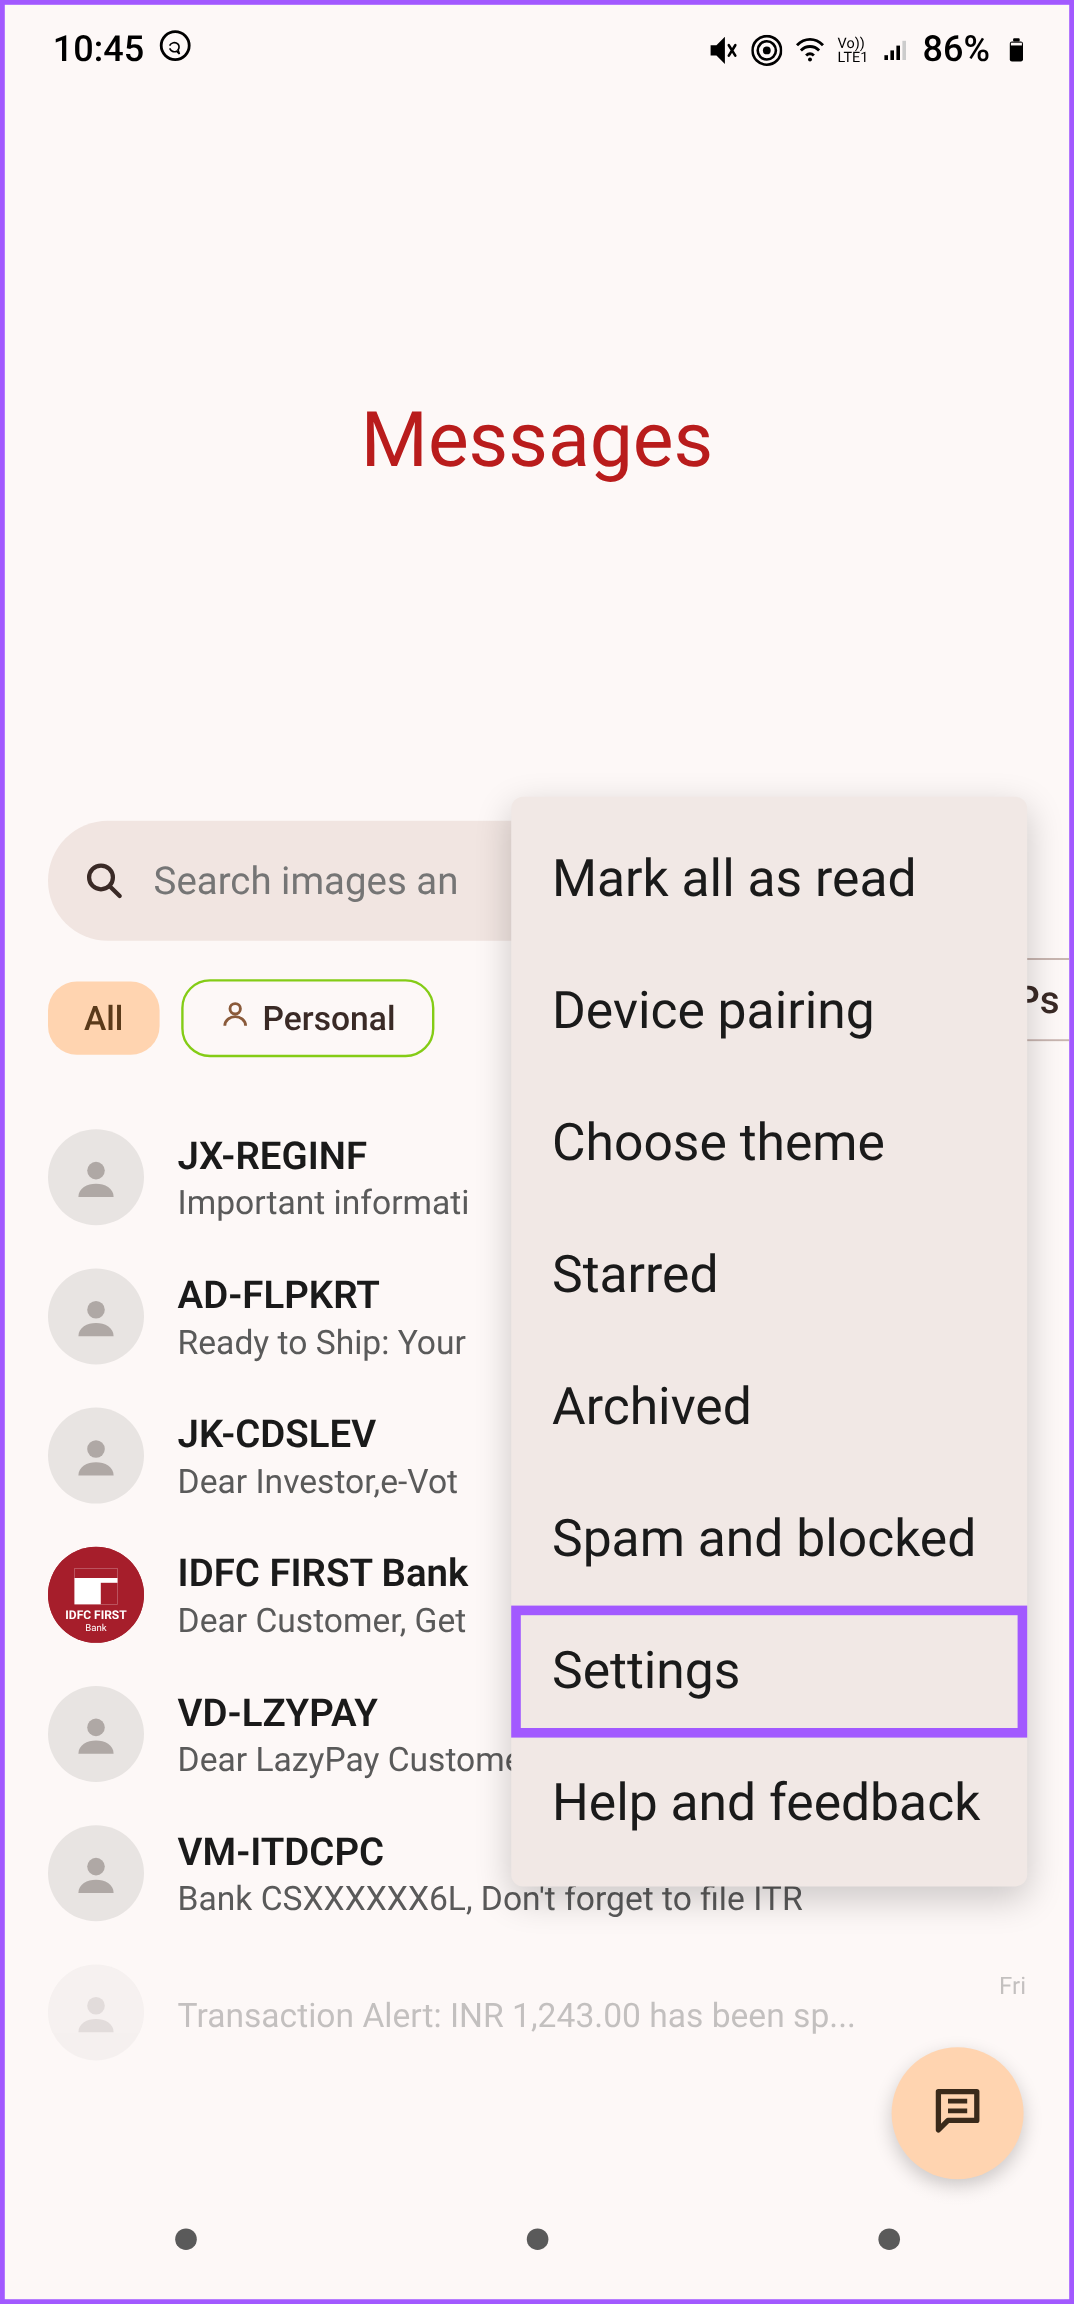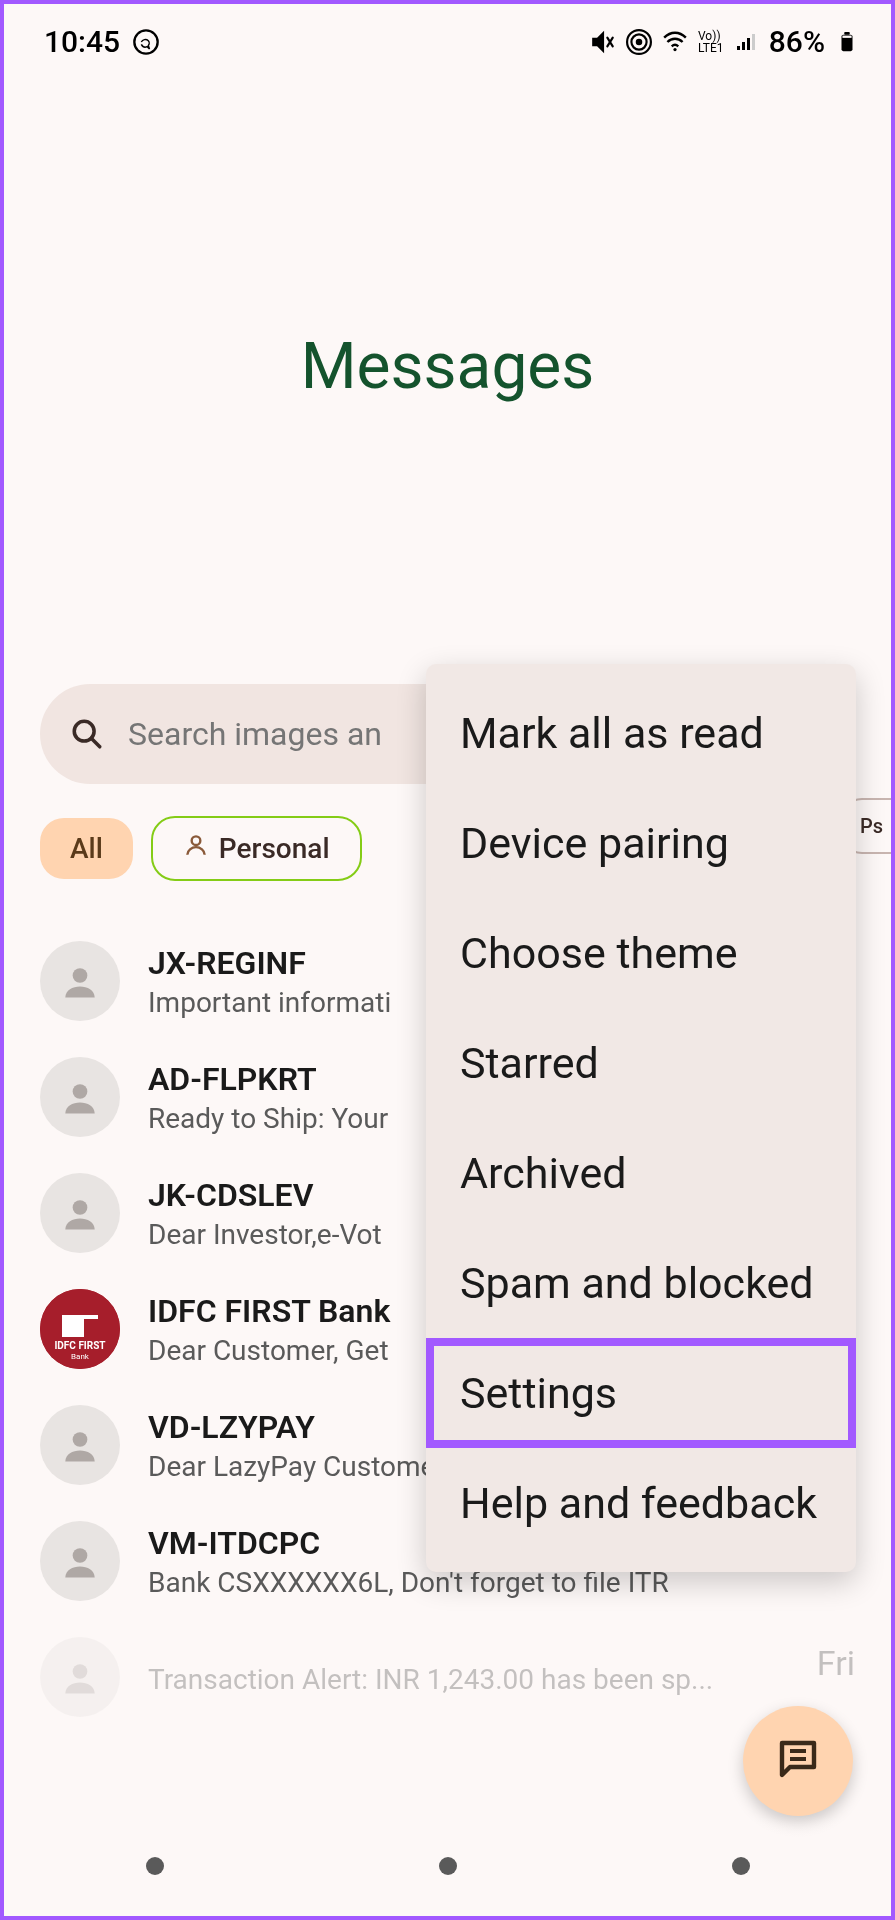--- a/index.html
+++ b/index.html
@@ -20,40 +20,40 @@
     display: flex;
     justify-content: space-between;
     align-items: center;
     padding: 20px 30px 10px 40px;
     font-size: 30px;
     color: #000;
     font-weight: 500;
   }
   .status-left {
     display: flex;
-    align-items: center;
+    align-items: flex-start;
     gap: 12px;
   }
   .status-right {
     display: flex;
     align-items: center;
     gap: 8px;
   }
   .status-icon {
     width: 28px;
     height: 28px;
     display: flex;
     align-items: center;
     justify-content: center;
   }
   .page-title {
     text-align: center;
     font-size: 64px;
     font-weight: 400;
-    color: #14532d;
+    color: #b91c1c;
     margin-top: 260px;
   }
   .search-bar {
     margin: 280px 36px 0 36px;
     background: #f1e5e1;
     border-radius: 60px;
     height: 100px;
     display: flex;
     align-items: center;
     padding: 0 30px;
@@ -131,21 +131,21 @@
   }
   .conv-preview {
     font-size: 28px;
     color: #5a5a5a;
     white-space: nowrap;
     overflow: hidden;
     text-overflow: ellipsis;
     margin-top: 4px;
   }
   .conv-time {
-    font-size: 34px;
+    font-size: 20px;
     color: #5a5a5a;
     align-self: flex-start;
     margin-top: 6px;
   }
   .fab {
     position: absolute;
     right: 38px;
     bottom: 100px;
     width: 110px;
     height: 110px;
@@ -199,21 +199,21 @@
     opacity: 0.35;
   }
   .ps-chip-partial {
     position: absolute;
     right: 0;
     top: 794px;
     padding: 14px 8px 14px 20px;
     border: 2px solid #c8b5b0;
     border-right: none;
     border-radius: 24px 0 0 24px;
-    font-size: 20px;
+    font-size: 32px;
     font-weight: 500;
     color: #3a2a26;
     background: #fdf8f7;
   }
 </style>
 </head>
 <body>
 
 <div class="status-bar">
   <div class="status-left">

